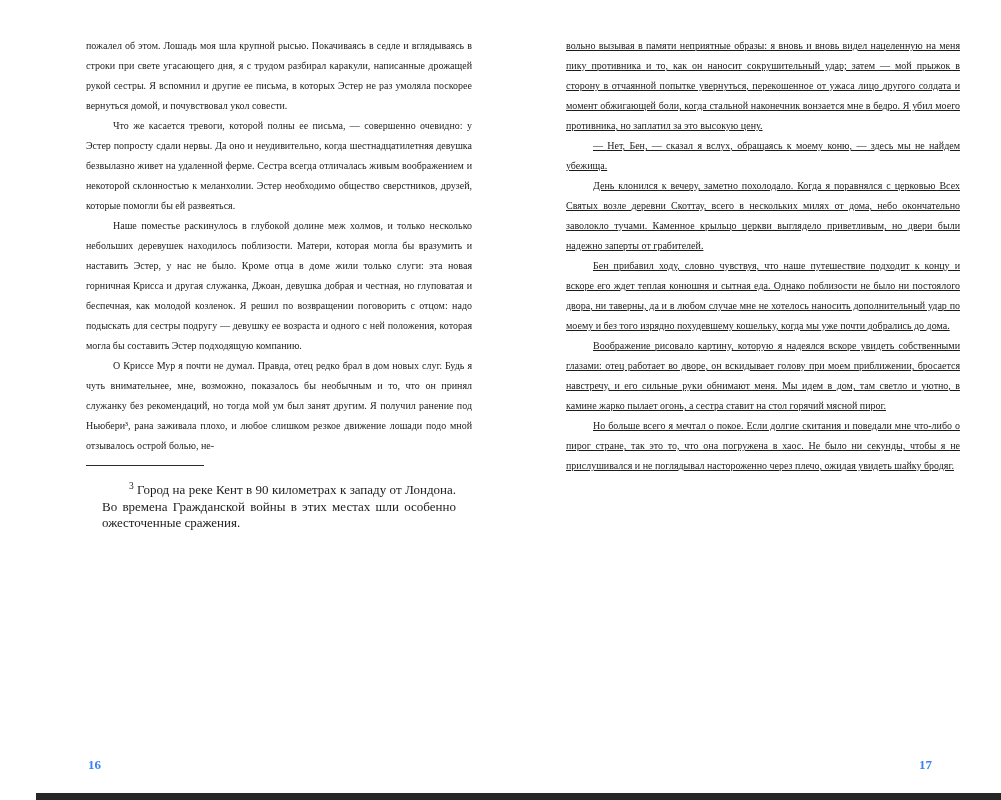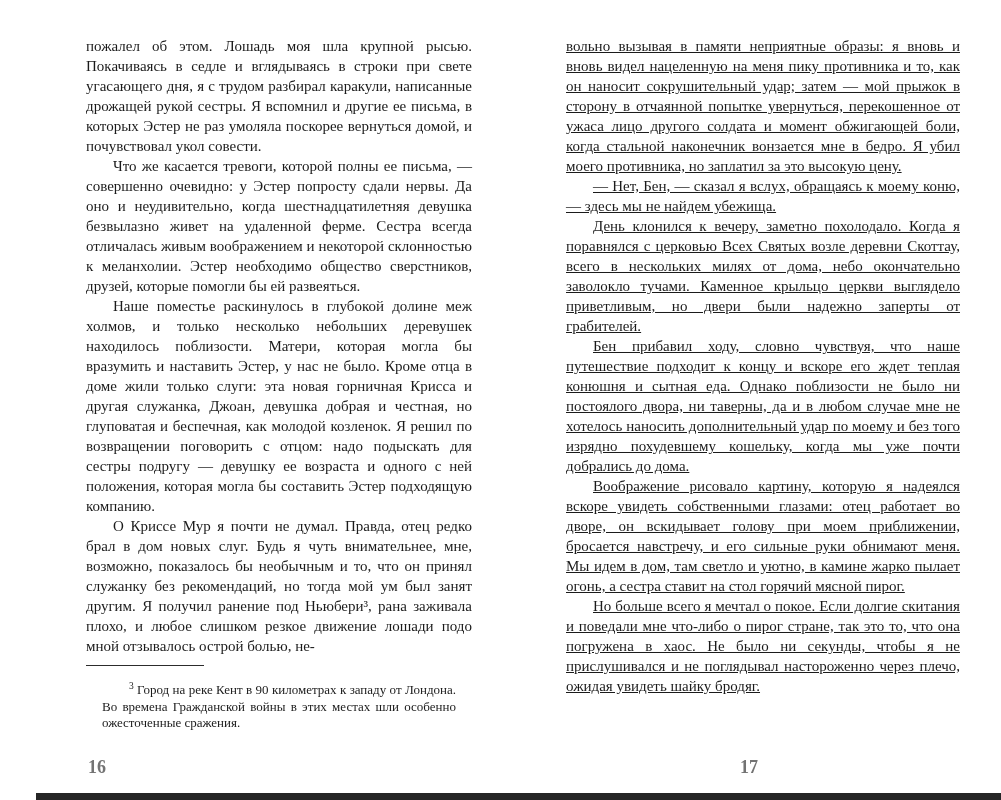--- a/index.html
+++ b/index.html
@@ -12,21 +12,21 @@
     font-family: "Liberation Serif", serif;
     color: #1b1b1b;
     overflow: hidden;
   }
   .spread { position: absolute; inset: 0; }
   .page { position: absolute; top: 36px; }
   .page-left  { left: 86px;  width: 386px; }
   .page-right { left: 566px; width: 394px; text-decoration: underline; }
   .body-text p {
     margin: 0;
-    font-size: 15px;
+    font-size: 10px;
     line-height: 20px;
     text-align: justify;
     text-indent: 27px;
   }
   .body-text p.no-indent { text-indent: 0; }
   .footnote { margin-top: 9px; }
   .footnote-rule {
     width: 118px;
     height: 0;
     border-top: 1px solid #2c2c2c;
@@ -39,26 +39,26 @@
     text-align: justify;
     text-indent: 27px;
   }
   .footnote-text sup {
     font-size: 9.5px;
     line-height: 0;
   }
   .page-number {
     position: absolute;
     top: 757px;
-    font-size: 18px;
+    font-size: 13px;
     font-weight: bold;
-    color: #737373;
+    color: #3b82f6;
   }
   .pn-left  { left: 88px; }
-  .pn-right { left: 566px; width: 366px; text-align: center; }
+  .pn-right { left: 566px; width: 366px; text-align: right; }
   .bottom-bar {
     position: absolute;
     left: 36px;
     right: 0;
     bottom: 0;
     height: 7px;
     background: #262626;
   }
 </style>
 </head>

